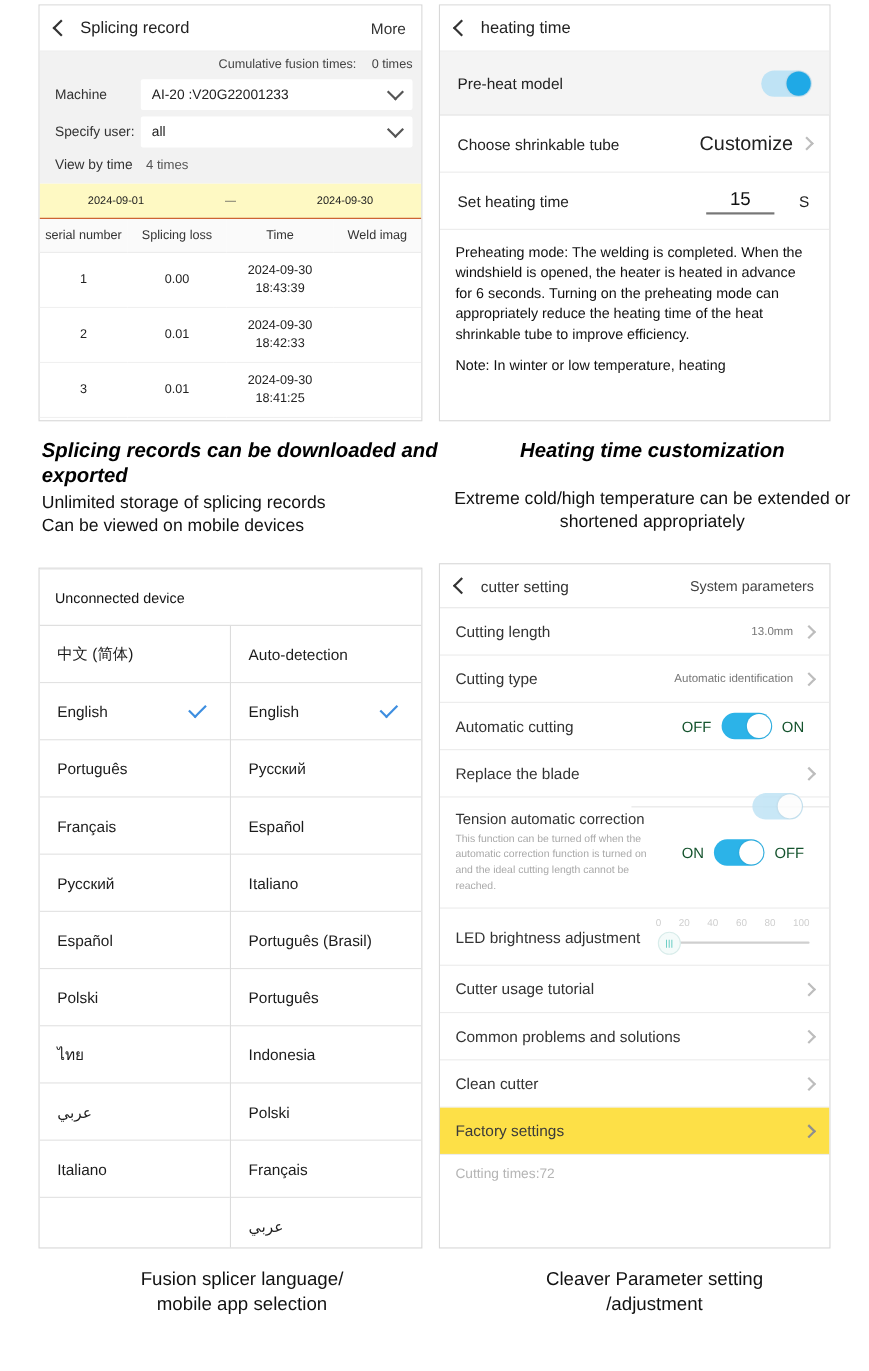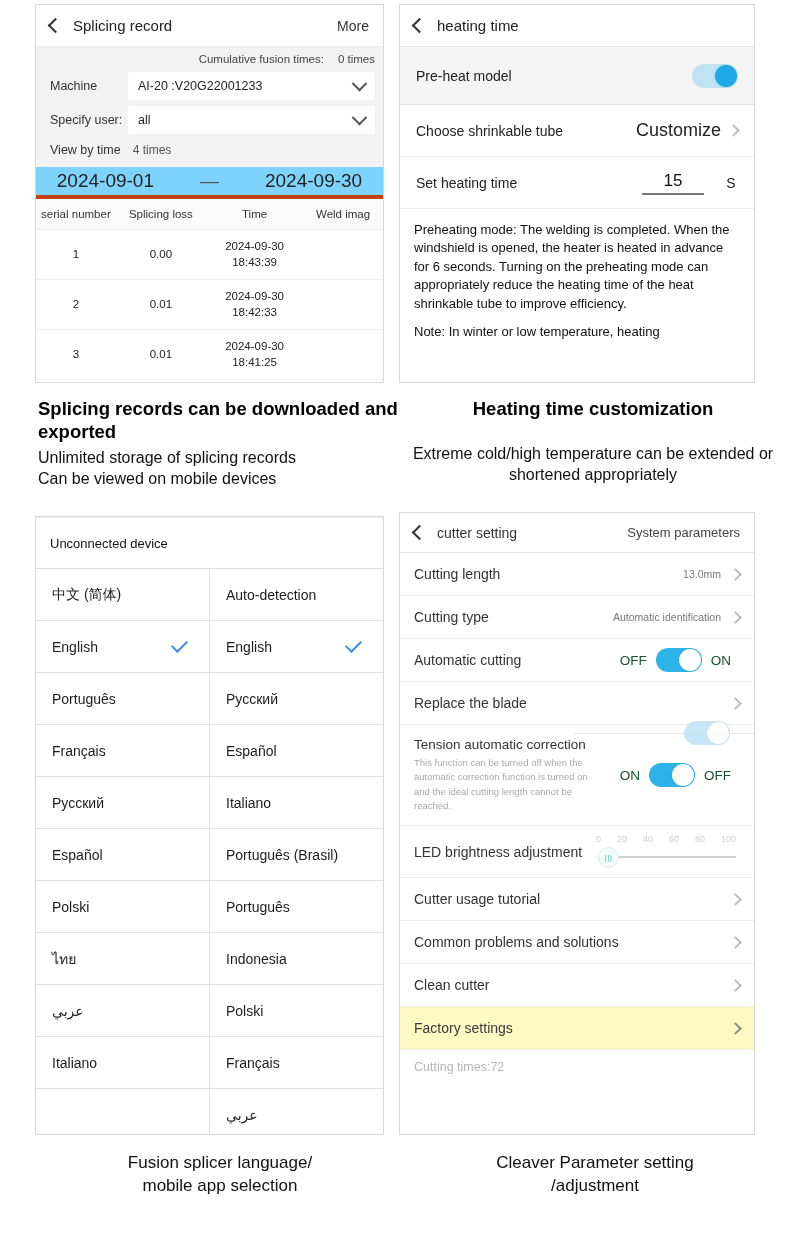--- a/index.html
+++ b/index.html
@@ -59,22 +59,22 @@
     width: 11px; height: 11px;
     border-right: 2px solid #555; border-bottom: 2px solid #555;
     transform: rotate(45deg) translate(-2px,-2px);
     flex: 0 0 auto;
   }
   .vbt { display: flex; align-items: center; padding: 6px 8px 4px 14px; }
   .vbt-label { font-size: 12.5px; color: #333; margin-right: 12px; }
   .vbt-times { font-size: 12px; color: #555; }
   .date-row {
     display: flex; align-items: center; justify-content: center;
-    background: #7dd3fc; height: 32px; font-size: 19px; color: #222;
-    border-bottom: 4px solid #c2410c;
+    background: #fef9c3; height: 32px; font-size: 10px; color: #222;
+    border-bottom: 1px solid #c2410c;
   }
   .date-row .d { width: 40%; text-align: center; }
   .date-row .dash { width: 20%; text-align: center; color: #555; }
 
   table.rec { width: 100%; border-collapse: collapse; }
   table.rec th {
     font-weight: normal; font-size: 11.5px; color: #333;
     padding: 8px 2px; background: #fafafa;
     border-bottom: 1px solid #ececec;
     line-height: 1.25;
@@ -166,21 +166,21 @@
   .cnav .ctitle { font-size: 14px; color: #333; }
   .cnav .cright { margin-left: auto; font-size: 13px; color: #444; }
   .crow {
     display: flex; align-items: center;
     height: 43px; padding: 0 14px;
     border-bottom: 1px solid #ececec;
     font-size: 14px; color: #333;
   }
   .crow .clbl { flex: 1; }
   .crow .cval { font-size: 10.5px; color: #777; margin-right: 10px; }
-  .crow.hl { background: #fef9c3; color: #3b3b3b; gap: 7px; }
+  .crow.hl { background: #fde047; color: #3b3b3b; gap: 7px; }
   .crow.hl .chev-r { border-color: #8f8f8f; }
   .onoff { font-size: 13.5px; color: #14532d; margin: 0 9px; }
 
   .tension {
     position: relative; padding: 12px 14px 12px 14px;
     border-bottom: 1px solid #ececec; min-height: 78px;
   }
   .tension .ttitle { font-size: 13.5px; color: #333; }
   .tension .tdesc {
     font-size: 9.5px; color: #a9a9a9; line-height: 1.5;
@@ -224,21 +224,21 @@
     font-size: 8px; color: #3fbfb4; letter-spacing: .5px;
   }
   .cut-times {
     padding: 10px 14px; font-size: 12.5px; color: #b5b5b5;
   }
 
   
   .cap { position: absolute; }
   .cap h3 {
     margin: 0 0 4px 0; font-size: 18.5px; font-weight: bold;
-    color: #000; line-height: 1.22;
+    color: #000; line-height: 1.22; font-style: italic;
   }
   .cap p { margin: 0; font-size: 16px; color: #111; line-height: 1.32; }
   #cap1 { left: 38px; top: 398px; width: 372px; text-align: left; }
   #cap2 { left: 398px; top: 398px; width: 390px; text-align: center; }
   #cap2 h3 { margin-bottom: 22px; }
   #cap3 { left: 30px; top: 1152px; width: 380px; text-align: center; }
   #cap4 { left: 400px; top: 1152px; width: 390px; text-align: center; }
   #cap3 p, #cap4 p { font-size: 17px; line-height: 1.35; }
 </style>
 </head>

